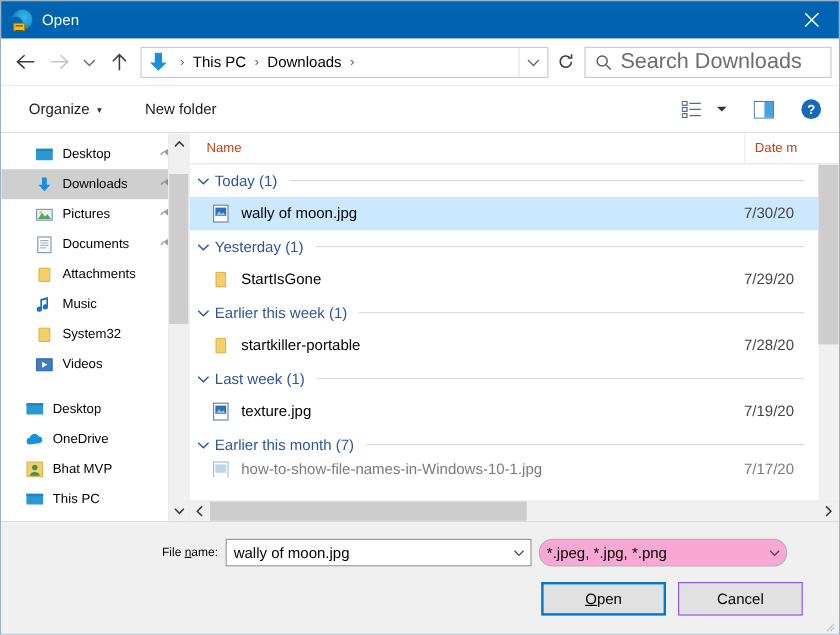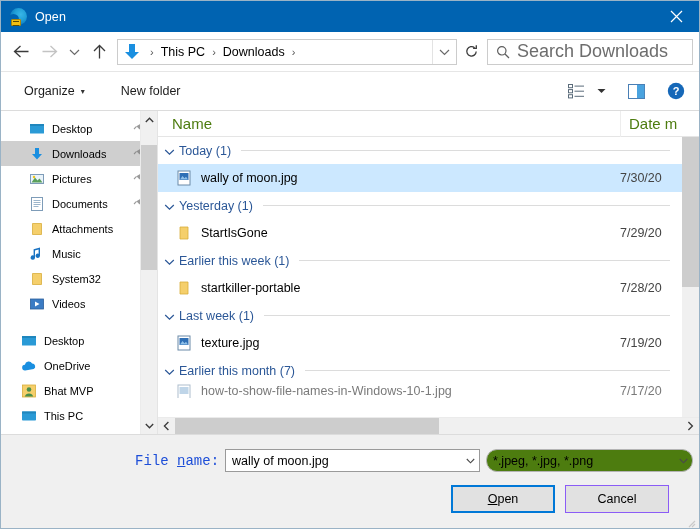--- a/index.html
+++ b/index.html
@@ -195,21 +195,21 @@
     position: relative; overflow: hidden;
   }
   .colheader {
     height: 26px; min-height: 26px;
     display: flex; align-items: center;
     border-bottom: 1px solid #e5e5e5;
     background: #ffffff;
     padding-right: 17px;
   }
   .col {
-    font-size: 15px; color: #4d7c0f;
+    font-size: 11px; color: #c2410c;
     padding-left: 14px; height: 26px;
     display: flex; align-items: center;
     cursor: default;
   }
   .col.name { flex: 1 1 auto; }
   .col.date { width: 62px; flex: none; border-left: 1px solid #ededed; padding-left: 8px; overflow: hidden; white-space: nowrap; }
   .rows { flex: 1 1 auto; position: relative; overflow: hidden; padding-right: 17px; }
   .grouphdr {
     height: 27px; display: flex; align-items: center;
     padding-left: 6px; cursor: default;
@@ -250,30 +250,30 @@
   
   .footer {
     background: #f0f0f0;
     height: 93px; min-height: 93px;
     position: relative;
   }
   .fn-row {
     display: flex; align-items: center;
     padding-top: 14px; padding-left: 134px;
   }
-  .fn-label { font-size: 14px; color: #1d4ed8; margin-right: 6px; white-space: nowrap; font-family: Liberation Mono, monospace; }
+  .fn-label { font-size: 10px; color: #000000; margin-right: 6px; white-space: nowrap; }
   .fn-label u { text-decoration: underline; }
   .combo {
     height: 23px; background: #ffffff;
     border: 1px solid #9a9a9a;
     display: flex; align-items: center;
     position: relative;
   }
   .combo.filename { width: 255px; }
-  .combo.filter { width: 207px; margin-left: 6px; background: #4d7c0f; border-color: #b4b4b4; border-radius: 11px; }
+  .combo.filter { width: 207px; margin-left: 6px; background: #f9a8d4; border-color: #b4b4b4; border-radius: 11px; }
   .combo-val {
     font-size: 12.5px; color: #000; padding-left: 6px;
     flex: 1 1 auto; white-space: nowrap; overflow: hidden;
   }
   .combo-arrow { width: 18px; display: flex; align-items: center; justify-content: center; }
   .btn-row {
     display: flex; justify-content: flex-end; gap: 10px;
     padding: 13px 30px 0 0;
   }
   .btn {

